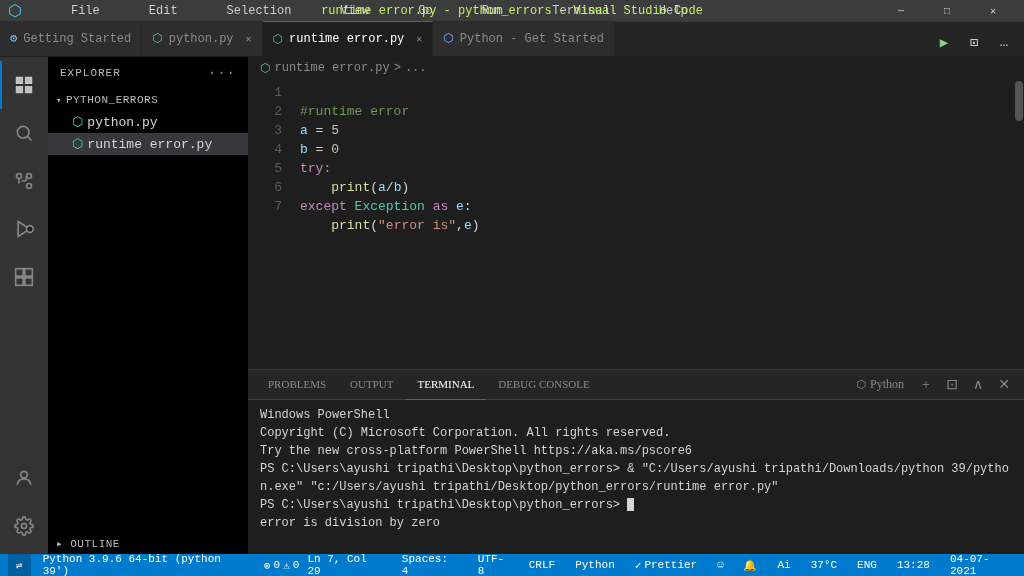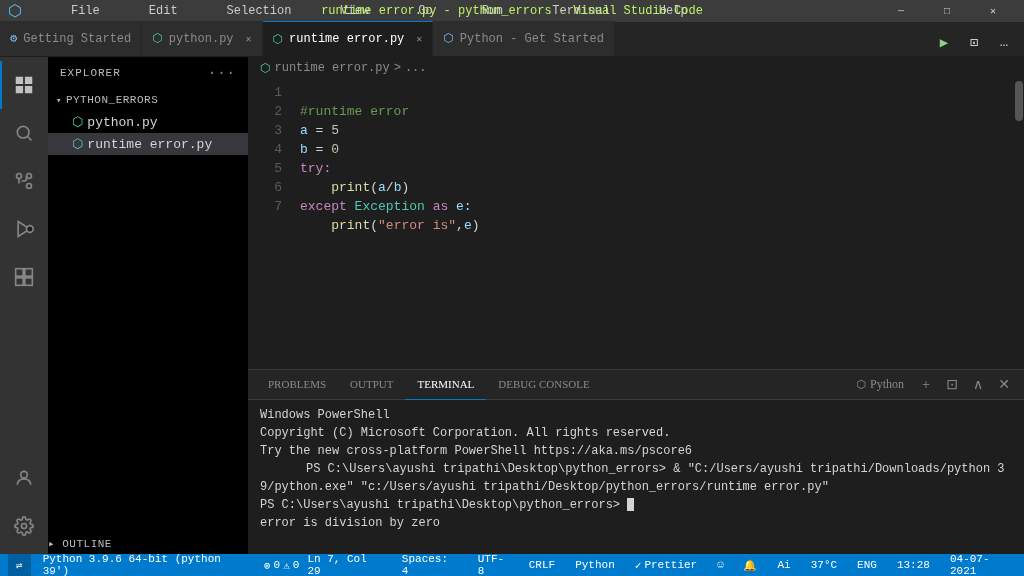--- a/index.html
+++ b/index.html
@@ -406,21 +406,21 @@
       </div>
       <div class="file-item">
         <span style="color:#4ec9b0;font-size:13px;">⬡</span>
         <span class="file-name">python.py</span>
       </div>
       <div class="file-item active">
         <span style="color:#4ec9b0;font-size:13px;">⬡</span>
         <span class="file-name">runtime error.py</span>
       </div>
     </div>
-    <div style="position:absolute;bottom:22px;left:48px;font-size:11px;color:#bbb;text-transform:uppercase;letter-spacing:0.5px;padding:4px 0;">
+    <div style="position:absolute;bottom:22px;left:48px;font-size:11px;color:#bbb;text-transform:uppercase;letter-spacing:0.5px;padding:4px 8px;">
       <span>▸</span>
       <span> OUTLINE</span>
     </div>
   </div>
 
   <div id="editor-area">
     <div id="breadcrumb">
       <span style="color:#4ec9b0;">⬡</span>
       <span>runtime error.py</span>
       <span> &gt; </span>
@@ -468,21 +468,21 @@
           <div class="term-action-btn">∧</div>
           <div class="term-action-btn">✕</div>
         </div>
       </div>
       <div id="terminal-content">
         <div class="term-line">Windows PowerShell</div>
         <div class="term-line">Copyright (C) Microsoft Corporation. All rights reserved.</div>
         <div class="term-line"></div>
         <div class="term-line">Try the new cross-platform PowerShell https://aka.ms/pscore6</div>
         <div class="term-line"></div>
-        <div class="term-line"><span style="color:#d4d4d4;margin-left:46px;">PS C:\Users\ayushi tripathi\Desktop\python_errors&gt; &amp; "C:/Users/ayushi tripathi/Downloads/python 39/python.exe" "c:/Users/ayushi tripathi/Desktop/python_errors/runtime error.py"</span></div>
+        <div class="term-line"><span style="color:#d4d4d4;">PS C:\Users\ayushi tripathi\Desktop\python_errors&gt; &amp; "C:/Users/ayushi tripathi/Downloads/python 39/python.exe" "c:/Users/ayushi tripathi/Desktop/python_errors/runtime error.py"</span></div>
         <div class="term-line"><span class="term-prompt">PS C:\Users\ayushi tripathi\Desktop\python_errors&gt; </span><span style="display:inline-block;width:7px;height:13px;background:#d4d4d4;vertical-align:middle;"></span></div>
         <div class="term-line">error is division by zero</div>
       </div>
     </div>
   </div>
 </div>
 
 <div id="status-bar">
   <div class="left">
     <div class="status-item" style="background:#005f9e;padding:0 8px;">

